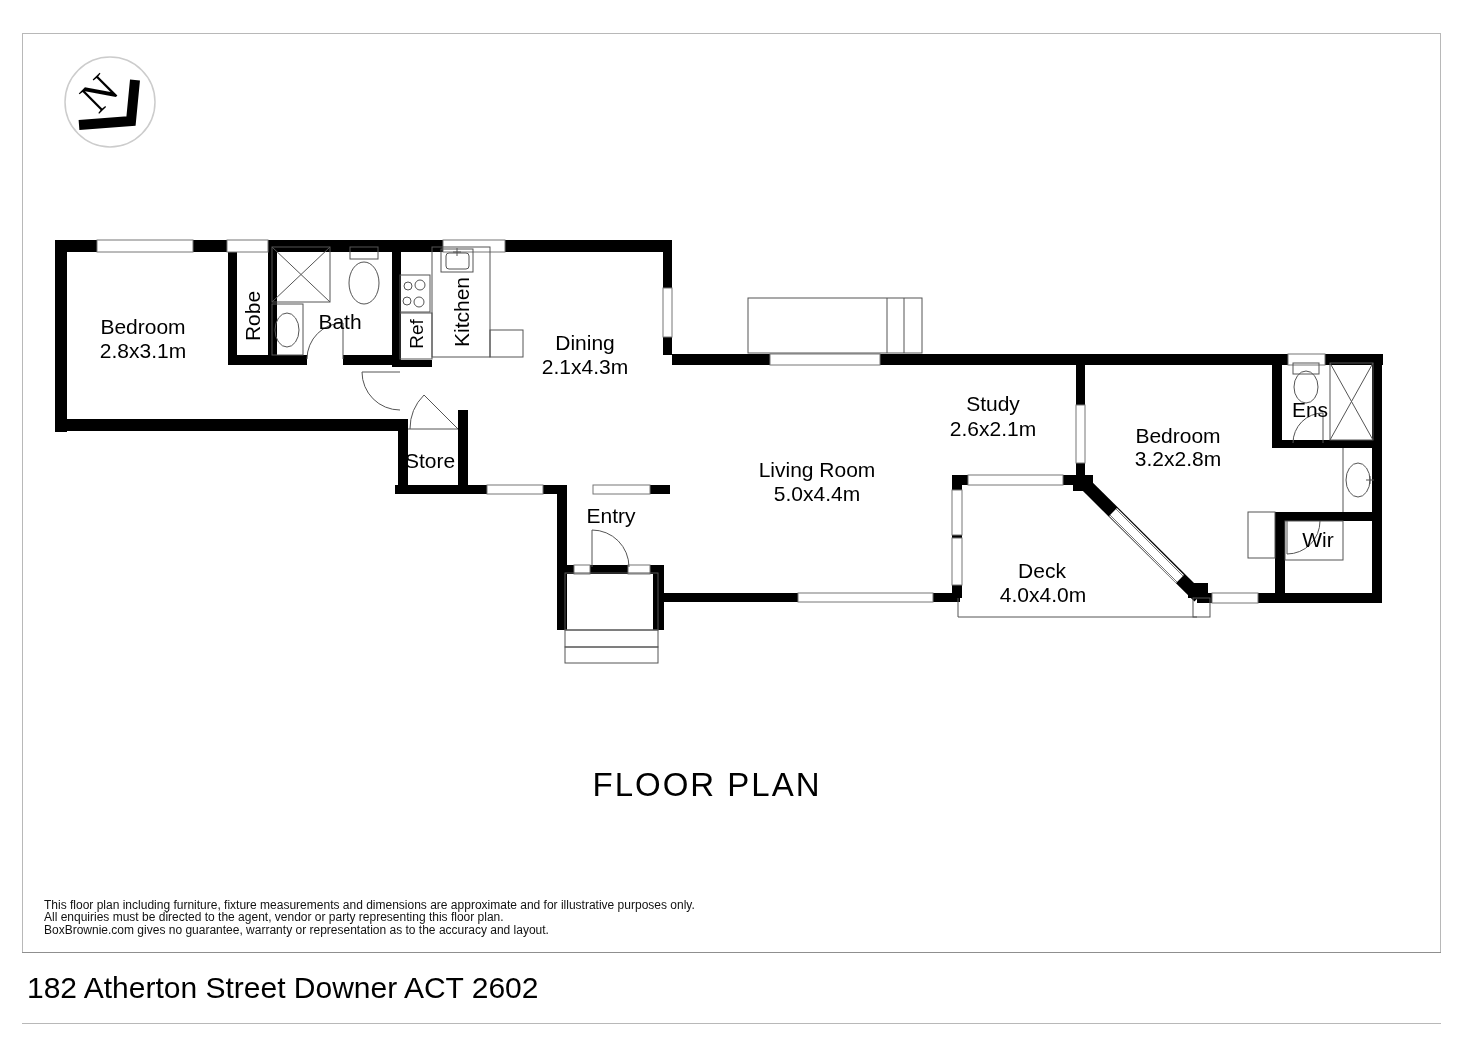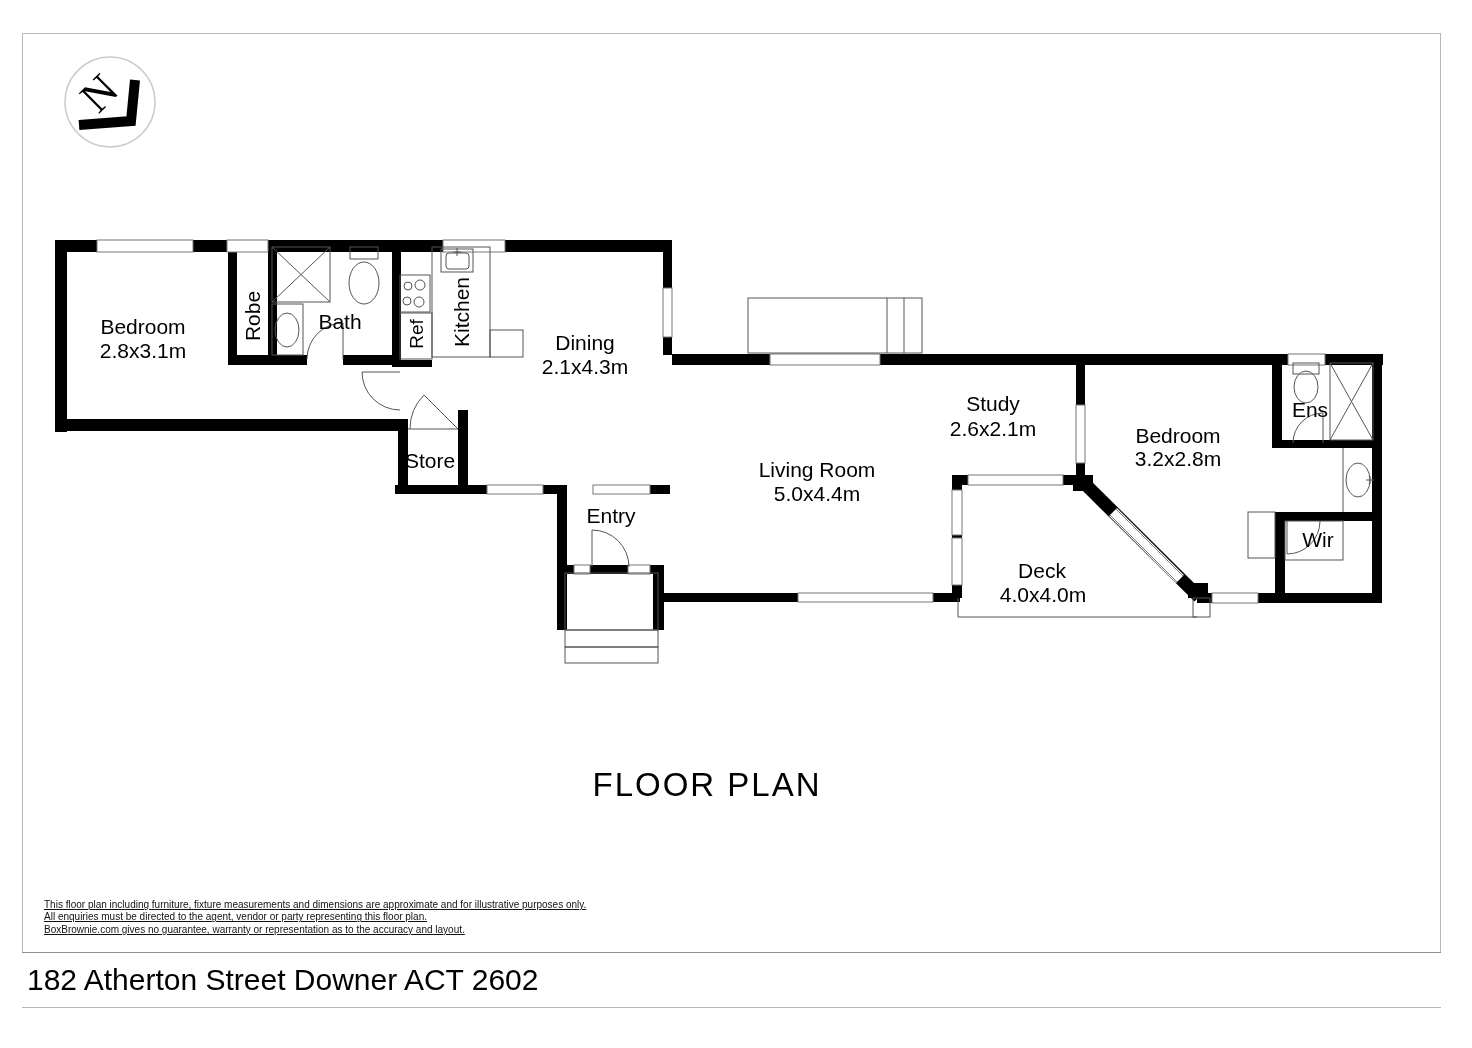--- a/index.html
+++ b/index.html
@@ -1,22 +1,22 @@
 <!DOCTYPE html>
 <html><head>
 <meta charset="utf-8">
 <style>
   html,body{margin:0;padding:0;background:#fff;width:1472px;height:1048px;overflow:hidden;
     font-family:"Liberation Sans",sans-serif;}
   #stage{position:relative;width:1472px;height:1048px;background:#fff;}
   #page-frame{position:absolute;left:22px;top:33px;width:1419px;height:975px;
     border:1px solid #b8b8b8;box-sizing:border-box;}
   #plan-svg{position:absolute;left:0;top:0;}
-  .disclaimer{position:absolute;left:44px;top:899px;font-size:10px;line-height:12.4px;color:#111;text-decoration:underline;}
-  #address-bar{position:absolute;left:22px;top:952px;width:1419px;height:56px;
+  .disclaimer{position:absolute;left:44px;top:899px;font-size:12px;line-height:12.4px;color:#111;}
+  #address-bar{position:absolute;left:22px;top:952px;width:1419px;height:72px;
     border-top:1px solid #8f8f8f;border-bottom:1px solid #b8b8b8;box-sizing:border-box;
     display:flex;align-items:center;background:#fff;}
   #address-bar .addr{font-size:30px;color:#000;padding-left:5px;white-space:nowrap;}
   svg text{fill:#000;}
   .room-name,.room-dims{font-size:21px;}
   .win{fill:#ffffff;stroke:#777;stroke-width:1;}
   .thin{stroke:#555;fill:none;stroke-width:1;}
   .door{stroke:#555;fill:none;stroke-width:1;}
 </style>
 </head>

